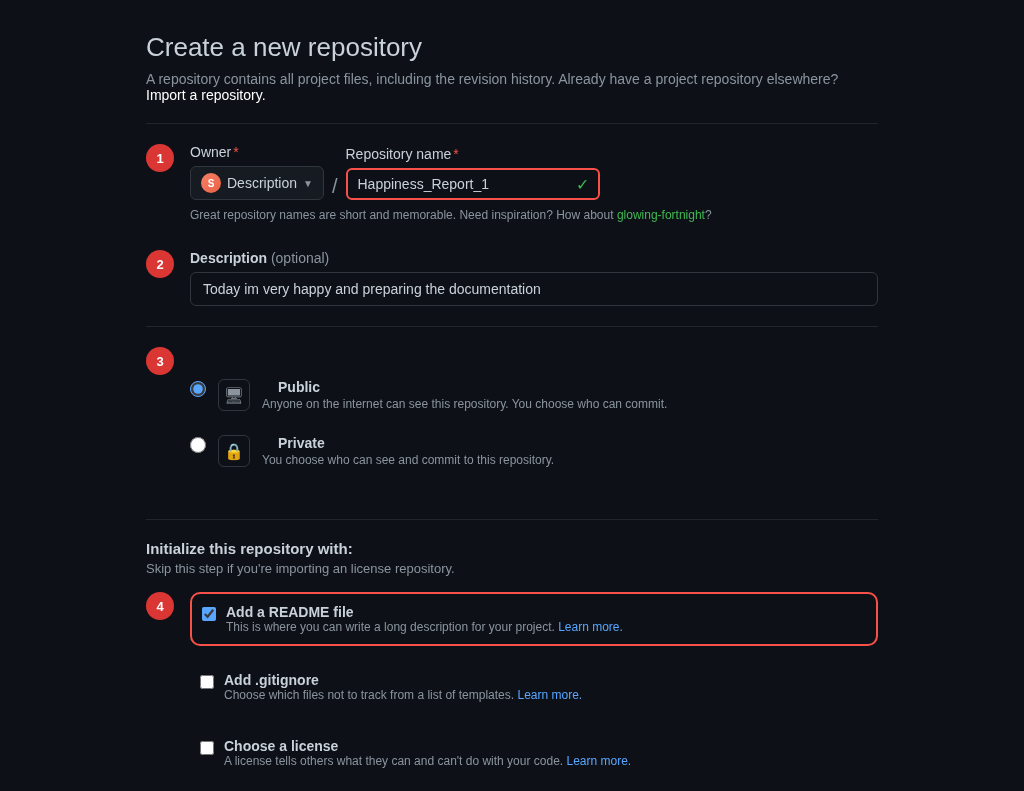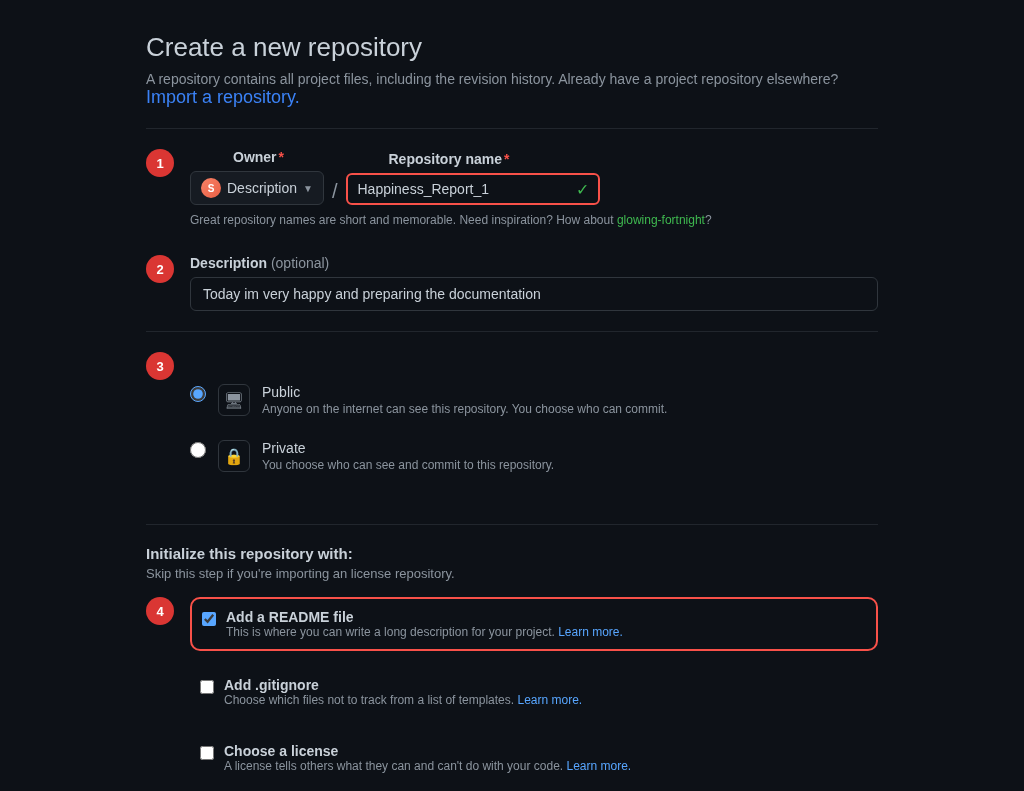--- a/index.html
+++ b/index.html
@@ -20,45 +20,44 @@
       font-weight: 400;
       color: #c9d1d9;
       margin-bottom: 8px;
     }
     .subtitle {
       color: #8b949e;
       font-size: 14px;
       margin-bottom: 4px;
     }
     .import-link {
-      color: #3b82f6;
+      color: #ffffff;
       text-decoration: none;
-      font-size: 18px;
+      font-size: 14px;
     }
     .divider {
       border: none;
       border-top: 1px solid #21262d;
       margin: 20px 0;
     }
     .field-row {
       display: flex;
       align-items: flex-end;
       gap: 8px;
       margin-bottom: 8px;
     }
     .field-group {
       display: flex;
       flex-direction: column;
       gap: 6px;
     }
     .field-label {
       font-size: 14px;
-      font-weight: 700;
-      color: #c9d1d9;
-      margin-left: 43px;
+      font-weight: 400;
+      color: #c9d1d9;
     }
     .required-star {
       color: #f85149;
       margin-left: 2px;
     }
     .owner-dropdown {
       display: flex;
       align-items: center;
       gap: 6px;
       background-color: #161b22;
@@ -167,23 +166,24 @@
       border-radius: 6px;
       display: flex;
       align-items: center;
       justify-content: center;
       font-size: 16px;
       color: #8b949e;
       flex-shrink: 0;
     }
     .visibility-content {}
     .visibility-title {
-      font-weight: 400;
-      color: #c9d1d9;
-      font-size: 14px;
+      font-weight: 700;
+      color: #c9d1d9;
+      font-size: 14px;
+      margin-left: 16px;
     }
     .visibility-desc {
       font-size: 12px;
       color: #8b949e;
       margin-top: 2px;
     }
     .init-section {
       margin-top: 20px;
     }
     .init-title {

